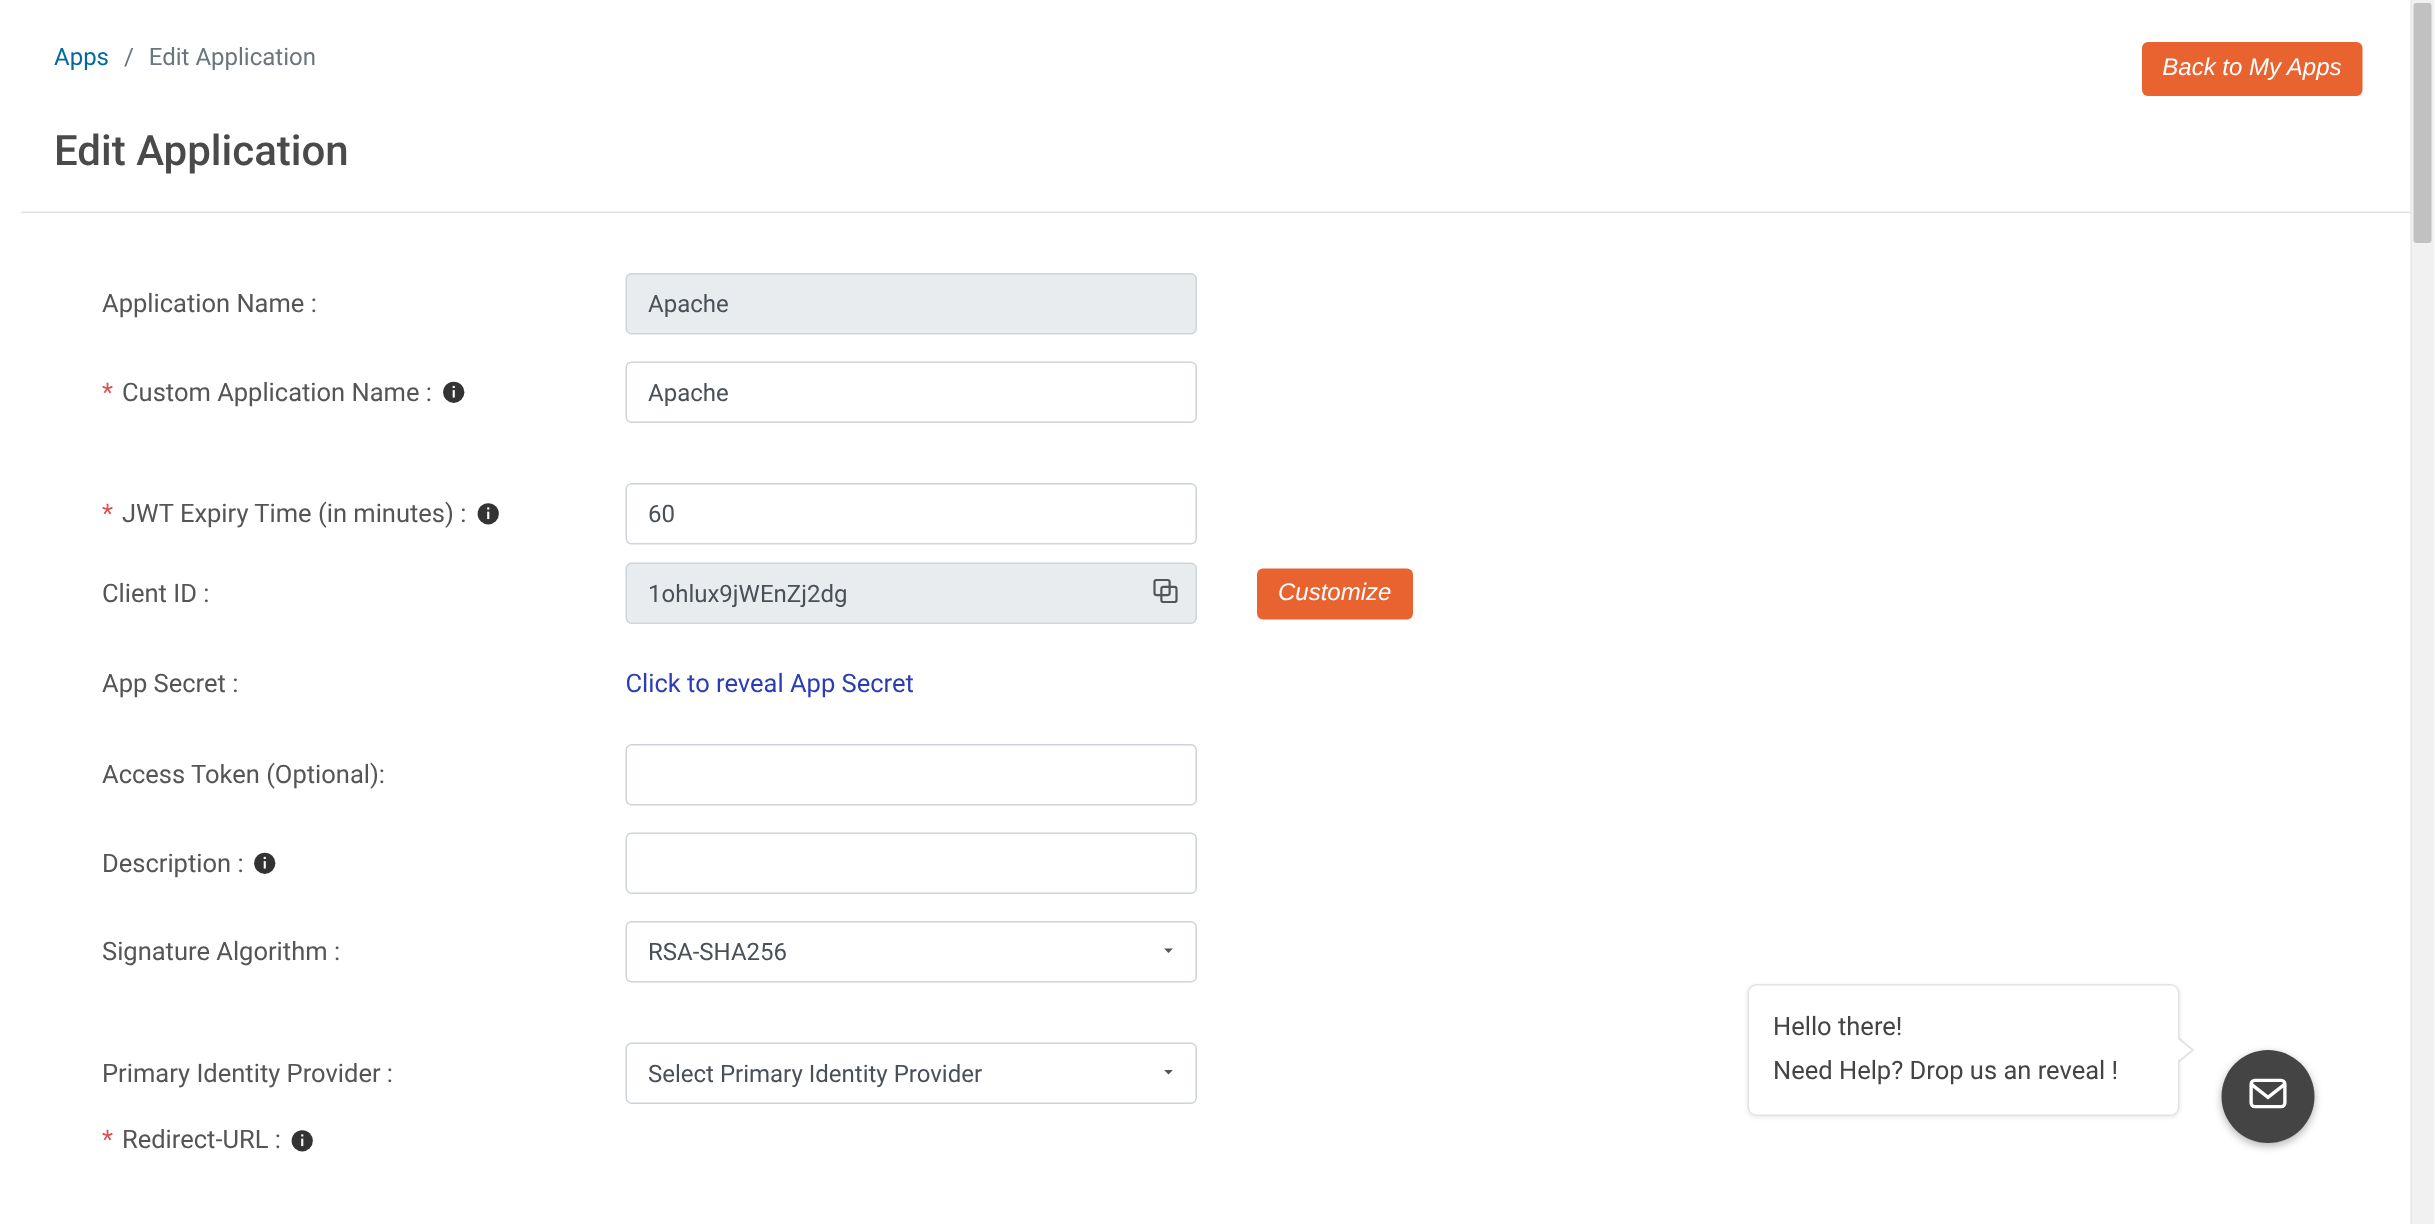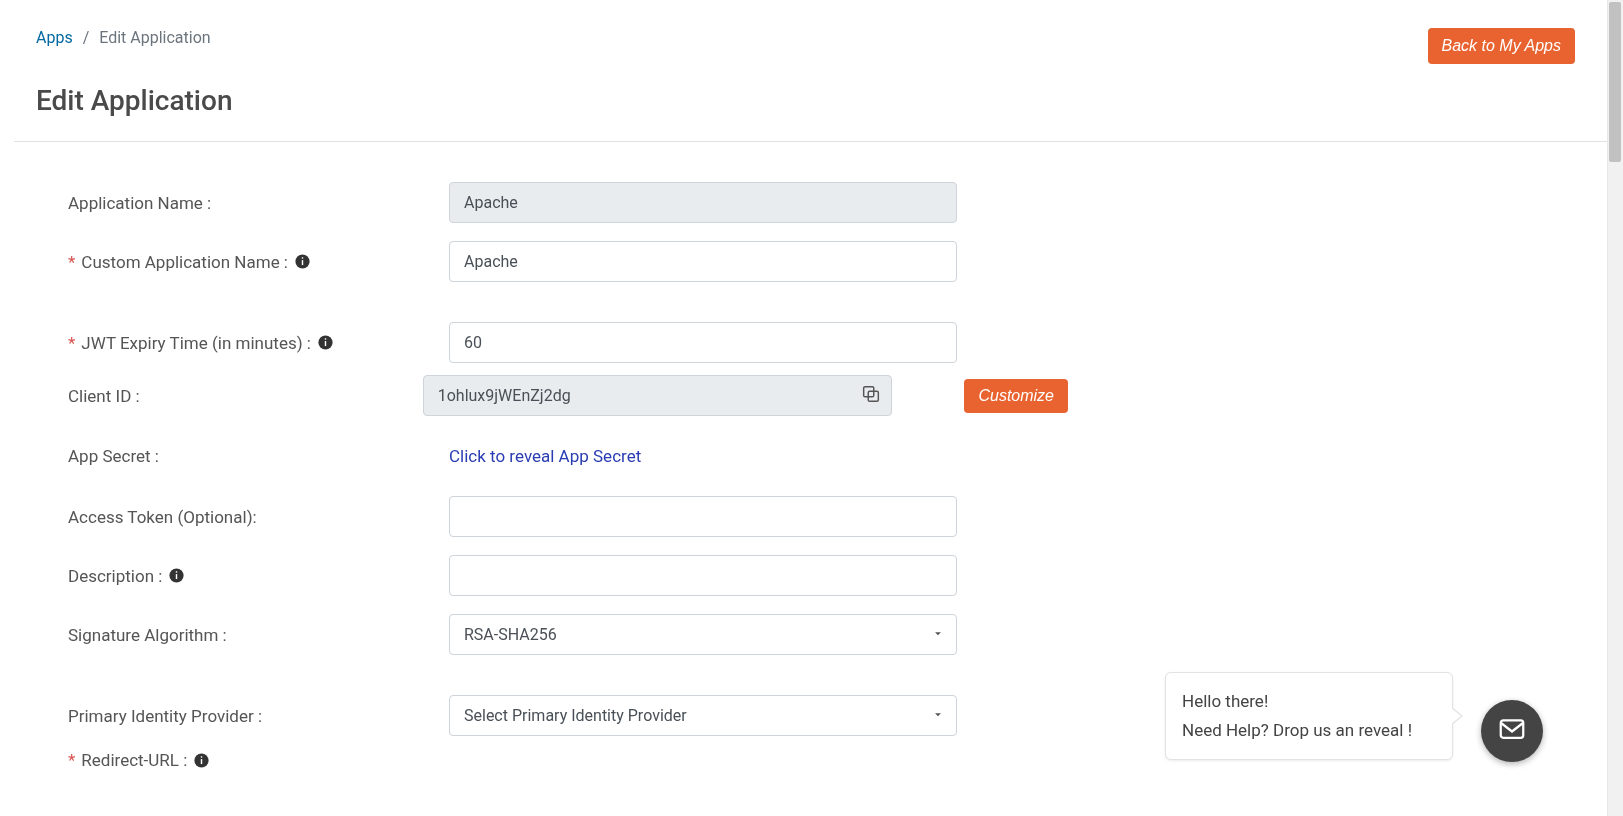--- a/index.html
+++ b/index.html
@@ -67,32 +67,31 @@
 
   .form-area {
     margin-top: 40px;
     margin-left: 68px;
     width: 1000px;
   }
   .form-row {
     display: flex;
     align-items: center;
     margin-bottom: 18px;
-    gap: 32px;
   }
   .form-row .label-col {
     width: 349px;
     font-size: 17px;
     color: #555;
     display: flex;
     align-items: center;
     gap: 6px;
   }
   .form-row .input-col {
-    width: 508px;
+    width: 381px;
     position: relative;
   }
   .form-row .extra-col {
     margin-left: 40px;
   }
   .req { color: #d9534f; }
   input.text-field, select.text-field, textarea.text-field {
     width: 100%;
     height: 41px;
     border: 1px solid #ced4da;
@@ -151,21 +150,21 @@
     justify-content: center;
     width: 17px;
     height: 17px;
     color: #333;
   }
 
   
   .chat-bubble {
     position: absolute;
     right: 170px;
-    bottom: 56px;
+    bottom: 72px;
     width: 288px;
     background: #fff;
     border: 1px solid #e3e3e3;
     border-radius: 6px;
     padding: 14px 16px 14px 16px;
     box-shadow: 0 1px 3px rgba(0,0,0,0.08);
     font-size: 17px;
     color: #444;
     line-height: 1.7;
   }

